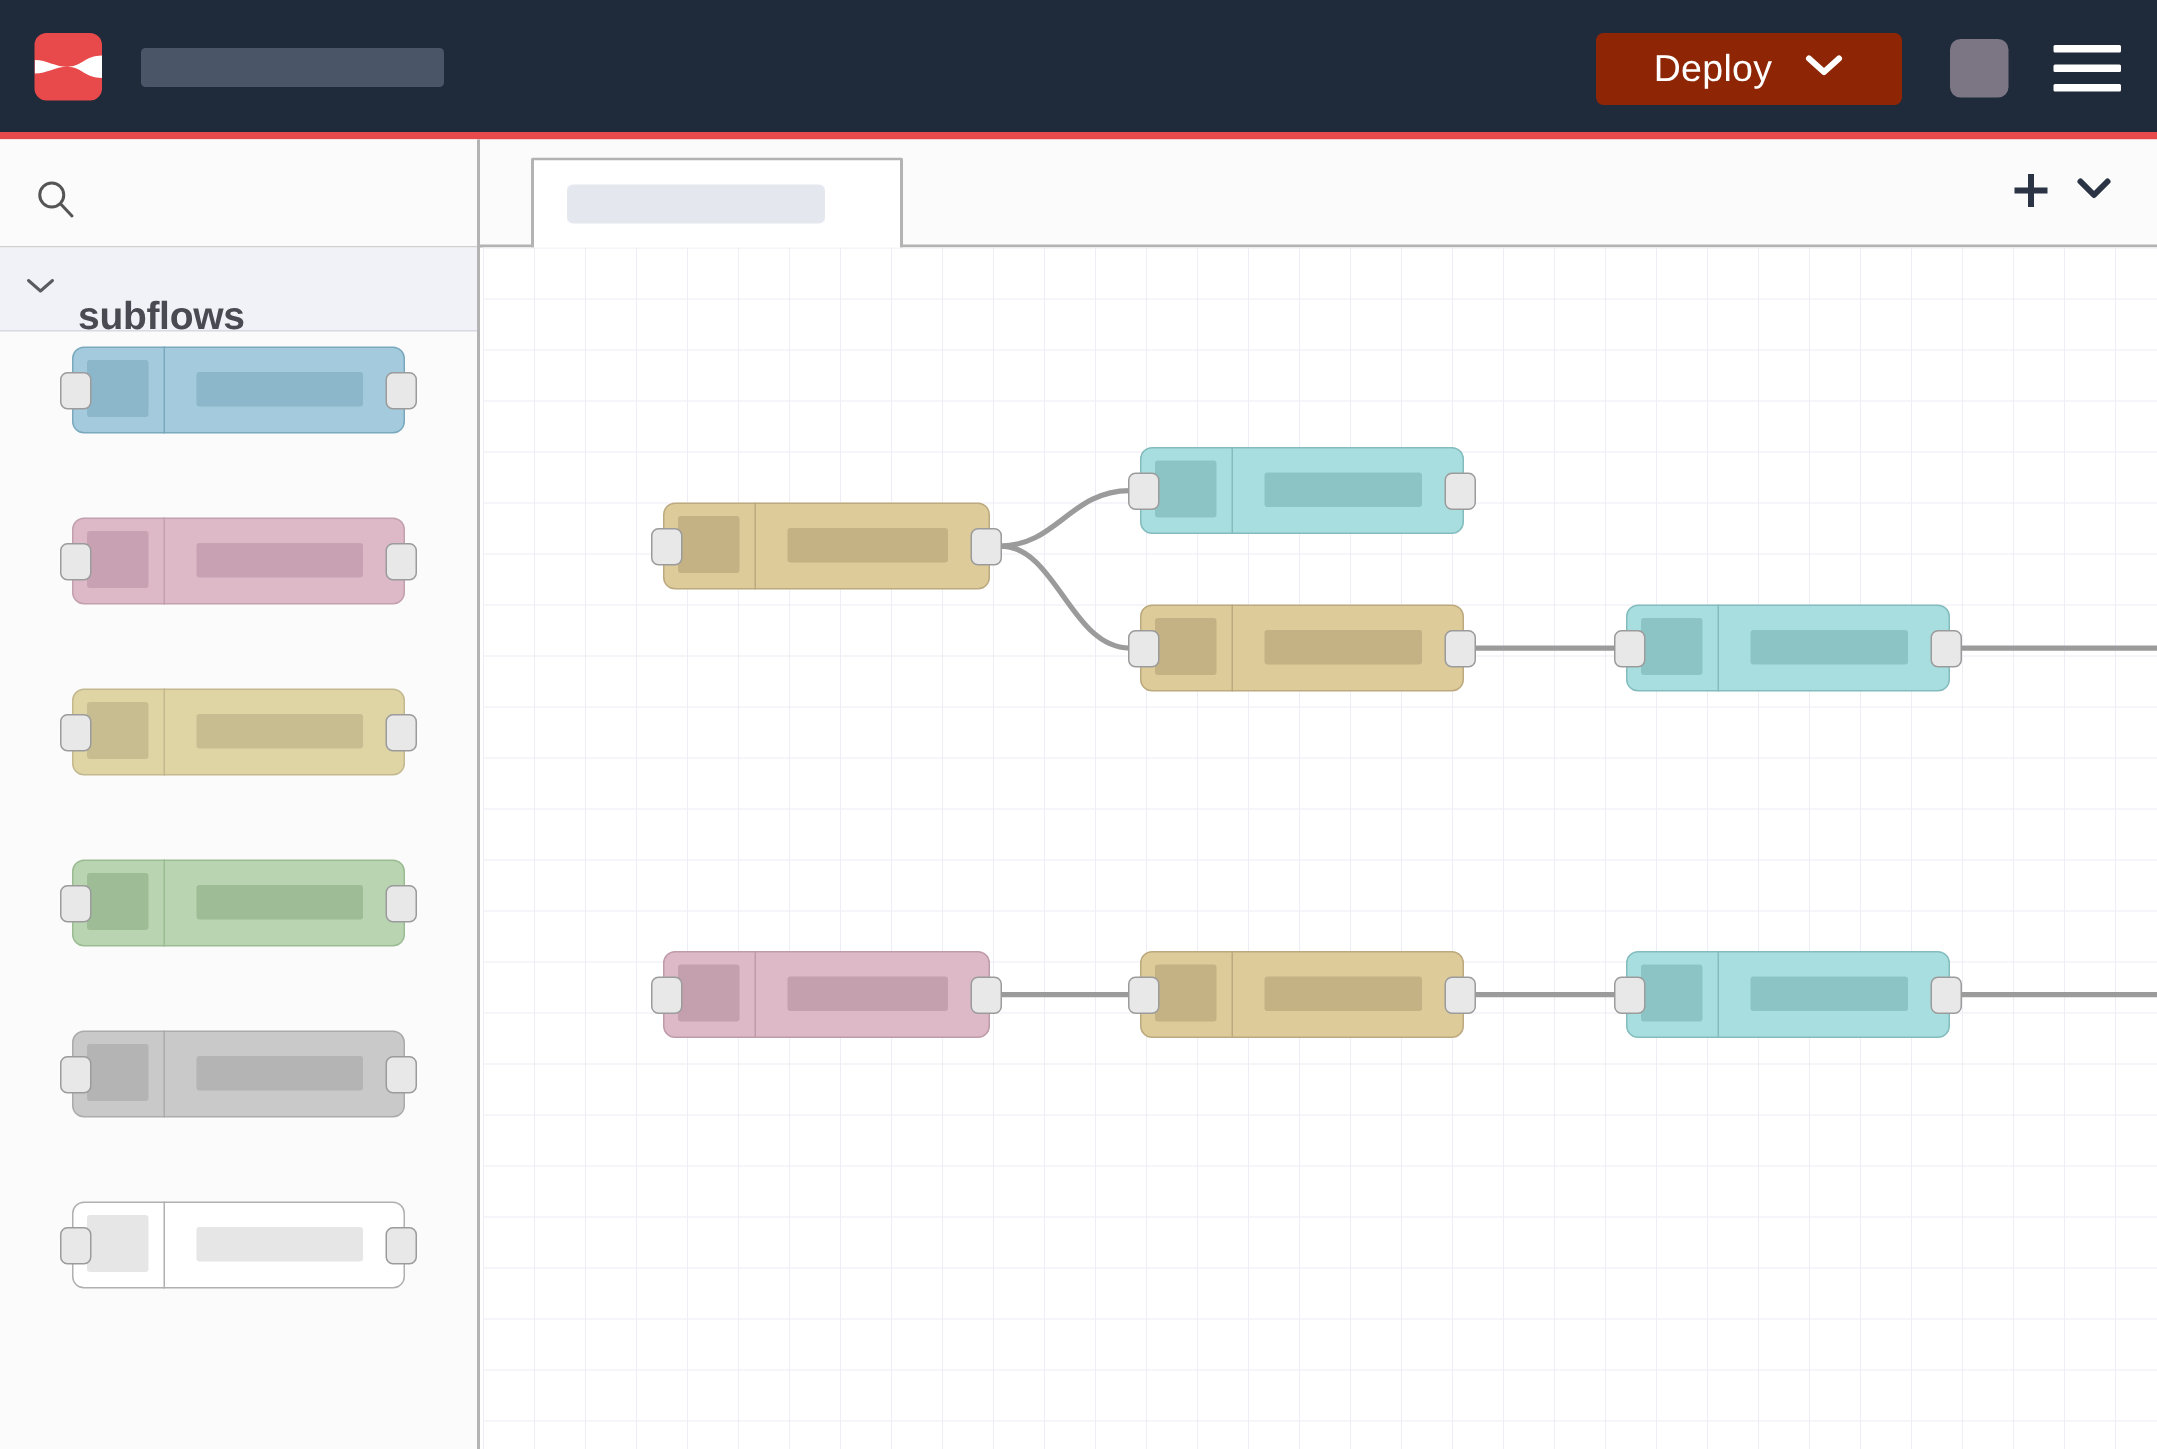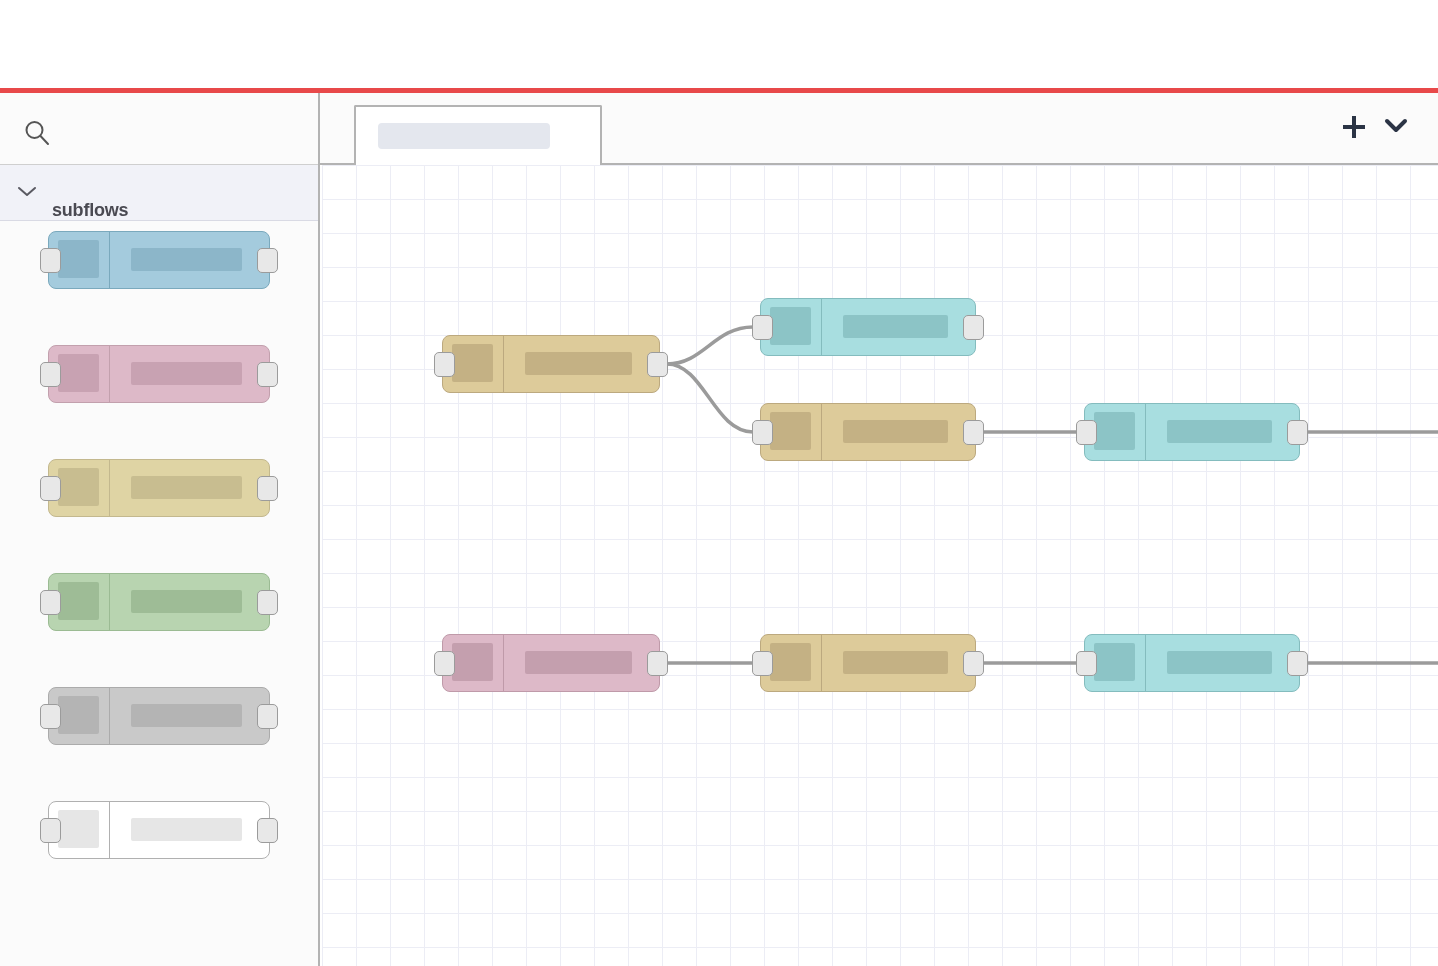--- a/index.html
+++ b/index.html
@@ -65,21 +65,21 @@
     background: #fbfbfb; border-bottom: 1px solid #cfcfcf;
   }
   .search-icon { position: absolute; left: 22px; top: 118px; }
   .palette-section-header {
     position: absolute; left: 0; top: 72px; width: 318px; height: 56px;
     background: #f1f2f8; border-bottom: 1px solid #d9dae4;
     display: flex; align-items: center; cursor: pointer;
   }
   .section-chevron { margin-left: 16px; margin-right: 14px; }
   .section-title {
-    font-size: 18px; font-weight: 700; color: #4a4a52; letter-spacing: -.2px; margin-top: 36px;
+    font-size: 26px; font-weight: 700; color: #4a4a52; letter-spacing: -.2px; margin-top: 36px;
   }
   .palette-list { position: absolute; left: 0; top: 128px; width: 318px; }
 
   
   .node { position: absolute; }
   .node-body {
     position: absolute; left: 0; top: 0; width: 100%; height: 100%;
     border-radius: 8px; border: 1px solid rgba(0,0,0,.22);
     box-sizing: border-box;
   }
@@ -129,20 +129,46 @@
     overflow: hidden;
   }
   .wires { position: absolute; left: 0; top: 0; width: 1116px; height: 801px; }
   .wires path { fill: none; stroke: #9b9b9b; stroke-width: 3.5; }
 </style>
 </head>
 <body>
 
 <div class="app">
 
+  <div class="header">
+    <div class="logo">
+      <svg width="45" height="45" viewBox="0 0 45 45" aria-hidden="true">
+        <path d="M45 15 C34 15 31 22.5 22 22.5 C31 22.5 34 30 45 30 L45 15 Z" fill="#ffffff"></path>
+        <path d="M22 22.5 C13 22.5 9 18 0 18 L0 27 C9 27 13 22.5 22 22.5 Z" fill="#ffffff"></path>
+      </svg>
+    </div>
+    <div class="title-placeholder"></div>
+
+    <div class="deploy-btn">
+      <span class="deploy-label">Deploy</span>
+      <span class="deploy-chevron">
+        <svg width="28" height="18" viewBox="0 0 28 18" aria-hidden="true">
+          <path d="M4 4 L14 13 L24 4" stroke="#ffffff" stroke-width="4" fill="none" stroke-linecap="round" stroke-linejoin="round"></path>
+        </svg>
+      </span>
+    </div>
+
+    <div class="avatar-btn"></div>
+
+    <div class="hamburger">
+      <span></span>
+        <span></span>
+        <span></span>
+    </div>
+  </div>
   <div class="header-accent"></div>
 
   <div class="palette">
 
     <div class="palette-search"></div>
 
     <div class="palette-section-header">
       <span class="section-chevron">
         <svg width="22" height="14" viewBox="0 0 22 14" aria-hidden="true">
           <path d="M3 4 L11 11 L19 4" stroke="#5a5a62" stroke-width="2" fill="none" stroke-linecap="round" stroke-linejoin="round"></path>

